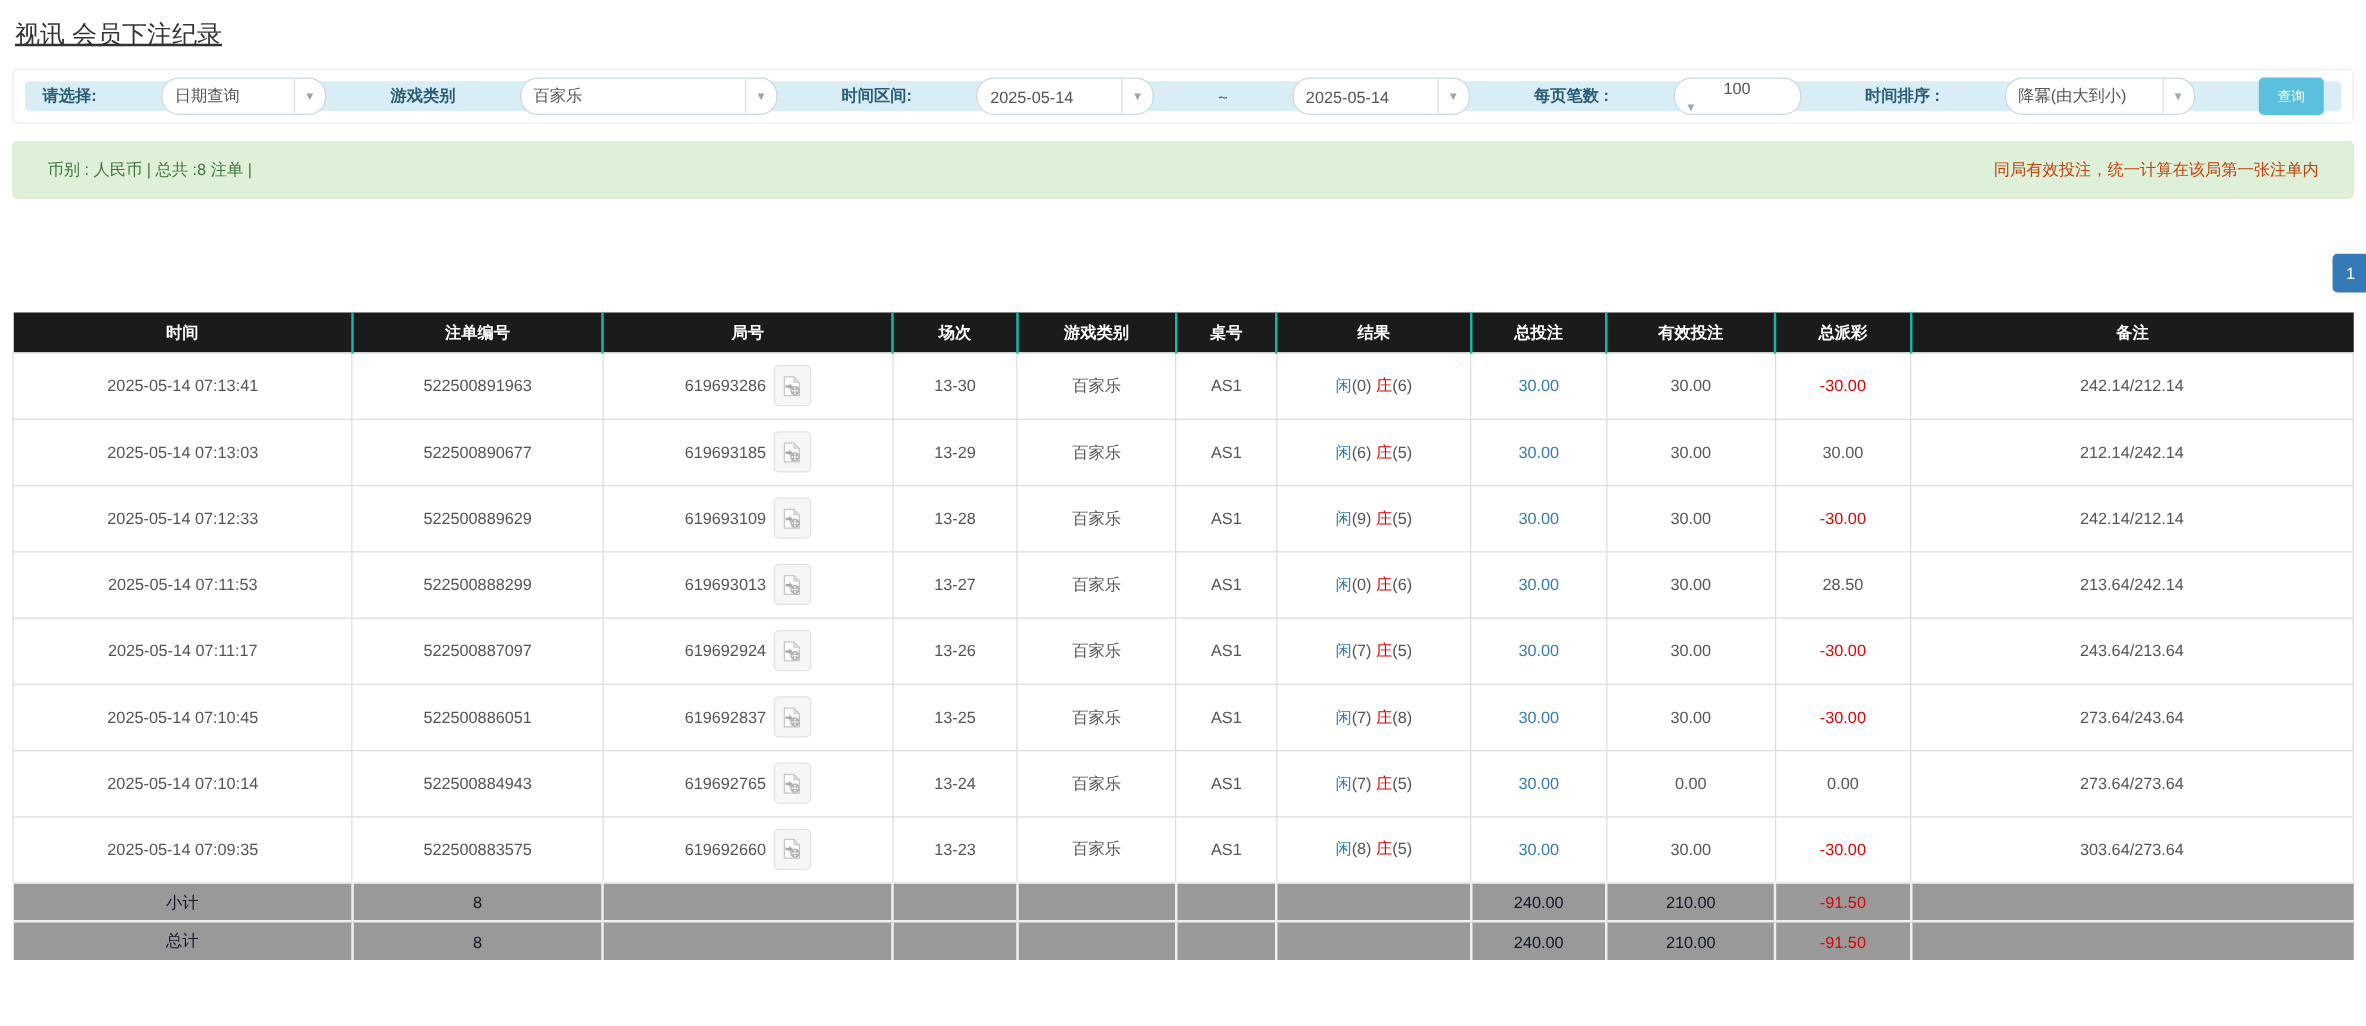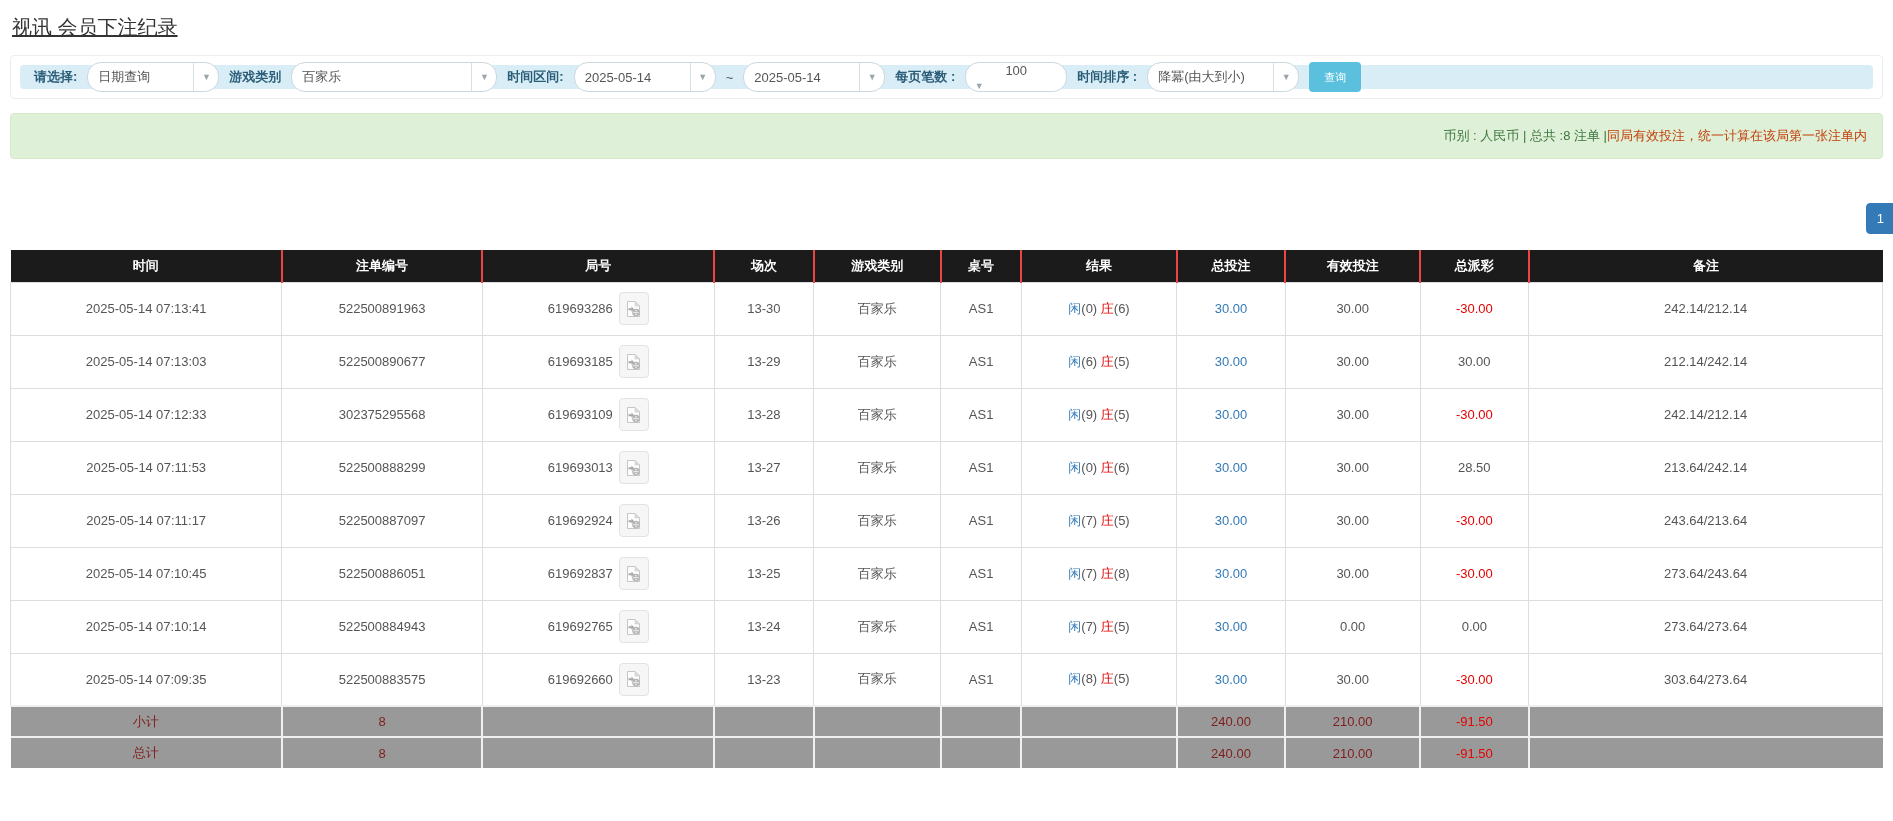--- a/index.html
+++ b/index.html
@@ -8,55 +8,55 @@
     font-family: "Liberation Sans", "DejaVu Sans", sans-serif;
     font-size: 13px; color:#555;
     width: 1893px; height: 821px; overflow: hidden;
   }
   .page { padding: 8px 10px 0 10px; width: 100%; }
 
   .page-title { font-size: 20px; font-weight: normal; color:#333; margin: 6px 0 14px 2px; text-decoration: underline; }
 
   
   .filter-panel { border:1px solid #e9eef1; border-radius:4px; padding:9px; background:#fff; }
-  .filter-bar { background:#d9edf7; border-radius:4px; height:24px; display:flex; align-items:center; padding:0 14px; gap:10px; white-space:nowrap; }
+  .filter-bar { background:#d9edf7; border-radius:4px; height:24px; display:flex; align-items:center; padding:0 14px; gap:10px; white-space:nowrap;justify-content:space-between; }
   .flabel { color:#2a5d77; font-weight:bold; }
   .combo { background:#fff; border:1px solid #ccd8dd; border-radius:14px; height:30px; display:flex; align-items:center; overflow:hidden; cursor:pointer; }
   .combo .val { padding:0 10px; flex:1; color:#555; text-align:left; }
   .combo .arrow { width:25px; align-self:stretch; border-left:1px solid #d8e0e3; display:flex; align-items:center; justify-content:center; color:#9aa6ab; font-size:9px; }
   .w-qt   { width:132px; }
   .w-game { width:206px; }
   .w-date { width:142px; }
   .w-size { width:102px;flex-direction:column; }
   .w-sort { width:152px;gap:16px; }
   .tilde { color:#555; }
   .btn-search { background:#5bc0de; color:#fff; border:none; border-radius:4px; height:30px; padding:0 15px; font-size:11px; cursor:pointer; font-family:inherit; }
 
   
-  .alert-bar { margin-top:14px; background:#dff0d8; border:1px solid #d6e9c6; border-radius:4px; padding:13px 15px; display:flex; justify-content:flex-end; align-items:center; }
+  .alert-bar { margin-top:14px; background:#dff0d8; border:1px solid #d6e9c6; border-radius:4px; padding:13px 27px; display:flex; justify-content:space-between; align-items:center; }
   .alert-left { color:#3c763d; }
   .alert-right { color:#c2410c; }
 
   
   .pagination-row { display:flex; justify-content:flex-end; margin-top:44px; height:31px; }
   .page-btn { background:#337ab7; border:1px solid #337ab7; color:#fff; padding:7px 12px 7px 10px; border-radius:4px 0 0 4px; margin-right:-14px; cursor:pointer; }
 
   
   table.records { width:100%; border-collapse:collapse; table-layout:fixed; margin-top:16px; }
-  thead th { background:#1b1b1b; color:#fff; font-weight:bold; height:32px; border-right:2px solid #ef4444; font-size:13px; text-align:center; }
+  thead th { background:#1b1b1b; color:#fff; font-weight:bold; height:32px; border-right:2px solid #14b8a6; font-size:13px; text-align:center; }
   thead th:last-child { border-right:none; }
   tbody td { border:1px solid #ddd; text-align:center; height:53px; color:#555; background:#fff; }
   .link-blue { color:#337ab7; }
   .neg { color:#e60000; }
   .res-b { color:#337ab7; }
   .res-r { color:#e00000; }
   .res-n { color:#555; }
   .round-cell { display:inline-flex; align-items:center; justify-content:center; gap:6px; }
   .video-btn { display:inline-flex; align-items:center; justify-content:center; width:30px; height:33px; background:#f6f6f6; border:1px solid #e2e2e2; border-radius:4px; cursor:pointer; }
-  tfoot td { background:#999; color:#7f1d1d; height:31px; text-align:center; border-right:2px solid #efefef; border-top:2px solid #efefef; }
+  tfoot td { background:#999; color:#0f172a; height:31px; text-align:center; border-right:2px solid #efefef; border-top:2px solid #efefef; }
   tfoot td:last-child { border-right:none; }
 </style>
 </head>
 <body>
 
 <div class="page">
 
   <h1 class="page-title">视讯 会员下注纪录</h1>
 
   <div class="filter-panel">
@@ -190,21 +190,21 @@
           <td>百家乐</td>
           <td>AS1</td>
           <td><span class="res-b">闲</span><span class="res-n">(6) </span><span class="res-r">庄</span><span class="res-n">(5)</span></td>
           <td><span class="link-blue">30.00</span></td>
           <td>30.00</td>
           <td>30.00</td>
           <td>212.14/242.14</td>
         </tr>
         <tr>
           <td>2025-05-14 07:12:33</td>
-          <td>302375295568</td>
+          <td>522500889629</td>
           <td><span class="round-cell">
               <span>619693109</span>
               <button class="video-btn">
                 <svg width="17" height="18" viewBox="0 0 17 18">
                   <path d="M2.5 1.5 h7.5 l4.5 4.5 v10.5 h-12 z" fill="#fdfdfd" stroke="#c6c6c6"></path>
                   <path d="M10 1.5 l4.5 4.5 h-4.5 z" fill="#dcdcdc" stroke="#c6c6c6" stroke-width="0.5"></path>
                   <path d="M3.5 8.2 h3 v-1.6 l2.6 2.6 -2.6 2.6 v-1.6 h-3 z" fill="#a8a8a8"></path>
                   <circle cx="11" cy="12.6" r="3.8" fill="#b3b3b3"></circle>
                   <circle cx="11" cy="10.6" r="0.85" fill="#ededed"></circle>
                   <circle cx="13" cy="12.6" r="0.85" fill="#ededed"></circle>

